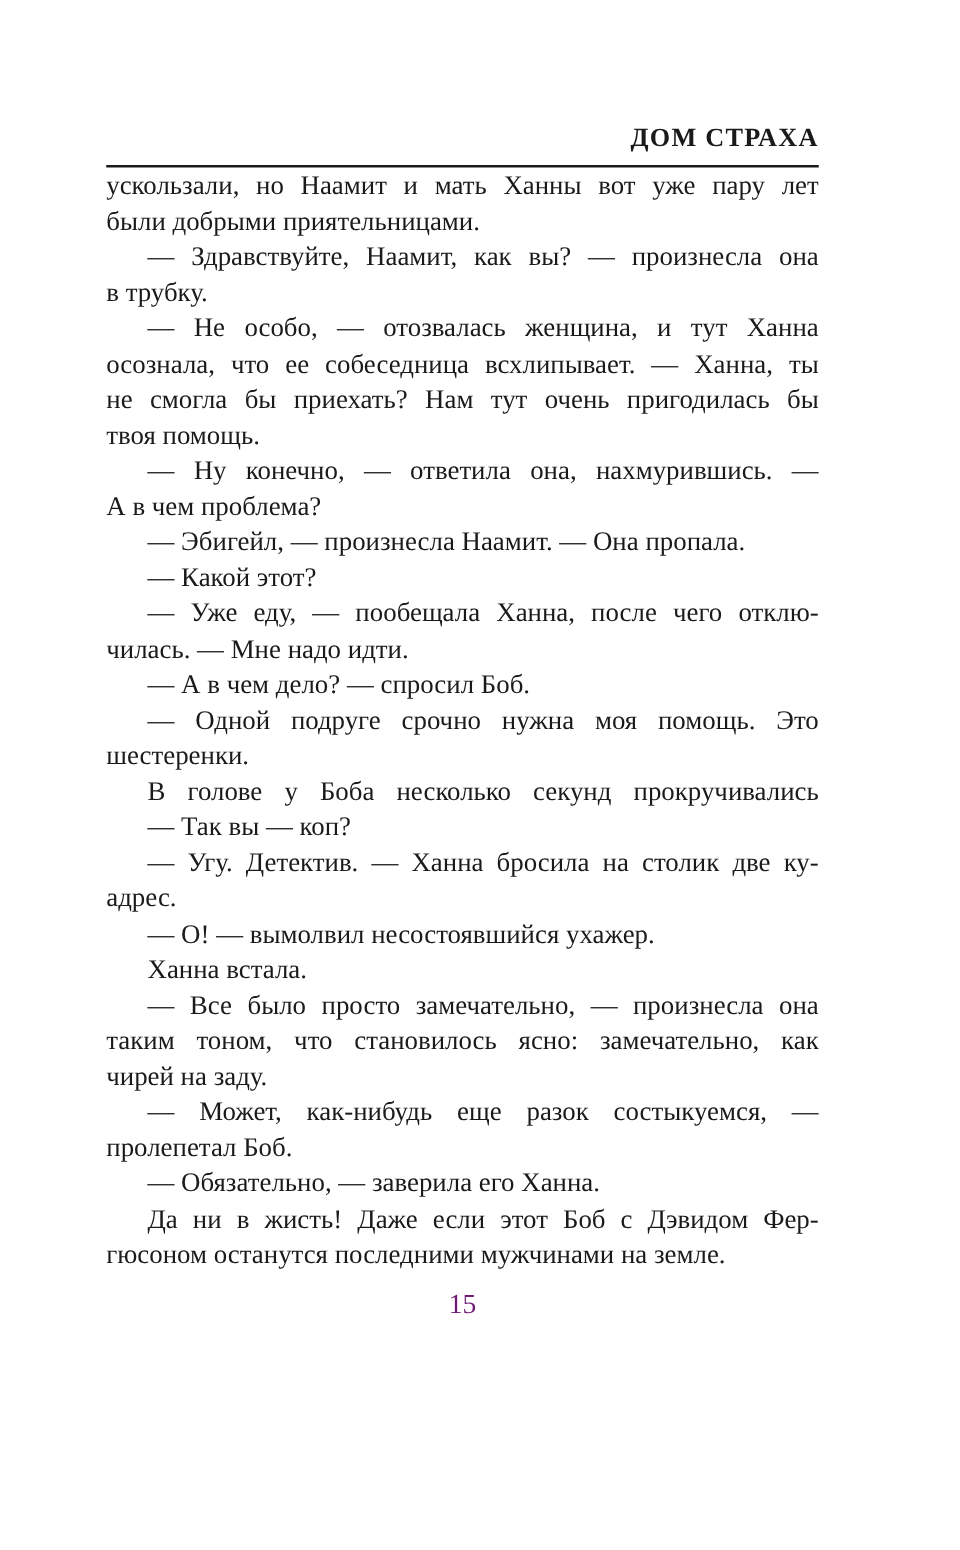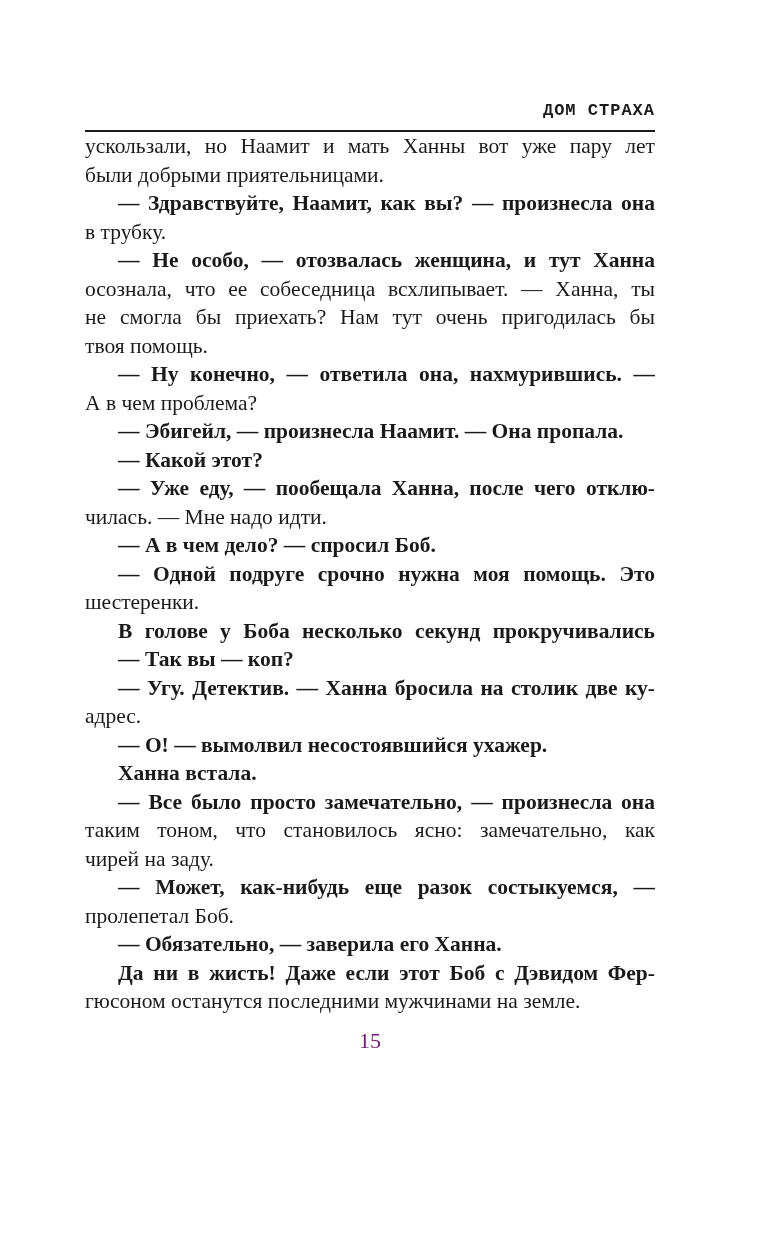--- a/index.html
+++ b/index.html
@@ -18,43 +18,42 @@
     color: #1a1a1a;
     overflow: hidden;
   }
   .running-head {
     text-align: right;
     border-bottom: 2px solid #1a1a1a;
     padding-bottom: 7px;
     line-height: 24px;
   }
   .running-head span {
-    font-family: Liberation Mono, monospace;
+    font-family: Liberation Serif, serif;
     font-weight: 700;
-    font-size: 17px;
+    font-size: 21px;
     letter-spacing: 1px;
     color: #1a1a1a;
   }
   .body-text {
   }
   .line {
     font-size: 21.5px;
     line-height: 28.5px;
     height: 28.5px;
     overflow: hidden;
     text-align: left;
     white-space: normal;
   }
   .line.j {
     text-align: justify;
     text-align-last: justify;
   }
   .line.ind {
     padding-left: 33px;
-    font-weight: bold;
   }
   .page-footer {
     margin-top: 10px;
     text-align: center;
   }
   .page-footer span {
     font-size: 22px;
     line-height: 29px;
     color: #701a75;
   }

